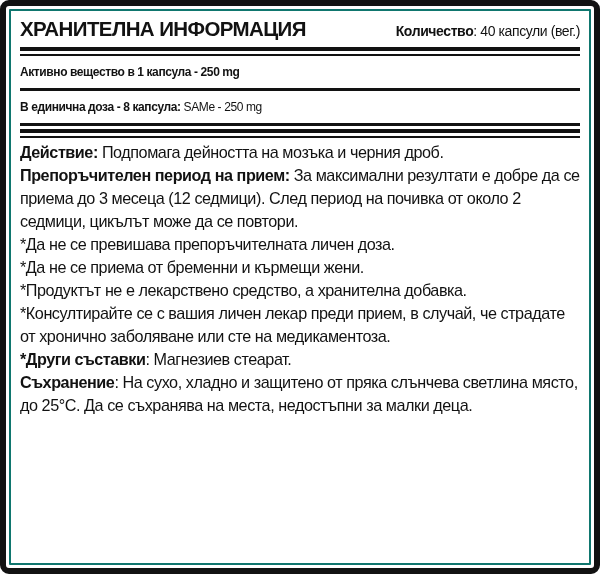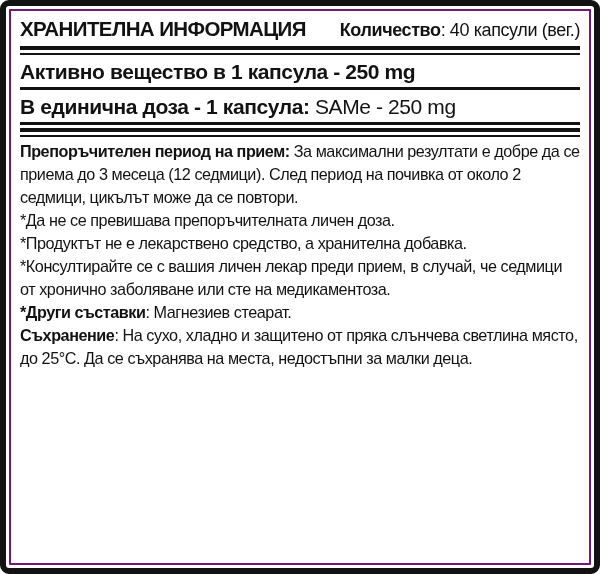--- a/index.html
+++ b/index.html
@@ -2,40 +2,40 @@
 <html><head>
 <meta charset="utf-8">
 <style>
   html, body { margin: 0; padding: 0; background: #ffffff; }
   .card {
     width: 600px; height: 574px; box-sizing: border-box;
     border: 6px solid #121212; border-radius: 9px;
     padding: 3px; background: #ffffff;
   }
   .inner {
-    border: 2px solid #701a75; border-radius: 1px;
+    border: 2px solid #0f766e; border-radius: 1px;
     height: 100%; box-sizing: border-box;
     padding: 5px 9px 4px 9px;
     font-family: "Liberation Sans", sans-serif;
     color: #121212; overflow: hidden;
   }
   .b { font-weight: 700; }
   .header-row {
     display: flex; justify-content: space-between; align-items: baseline;
     line-height: 25px; white-space: nowrap;
   }
   .title { font-weight: 700; font-size: 20.5px; letter-spacing: -0.6px; }
-  .kv { font-size: 18px; letter-spacing: -0.4px; }
+  .kv { font-size: 14px; letter-spacing: -0.4px; }
   .rule-double {
     border-top: 4px solid #121212; border-bottom: 2px solid #121212;
     height: 3px; margin: 3px 0 2px 0;
   }
   .rule-med { border-top: 3px solid #121212; margin: 2px 0; height: 0; }
   .row {
-    font-size: 21px; letter-spacing: -0.4px; line-height: 21px;
+    font-size: 12px; letter-spacing: -0.4px; line-height: 21px;
     padding: 4px 0 3px 0; white-space: nowrap;
   }
   .paras { margin-top: 3px; }
   .para {
     margin: 0; font-size: 16.2px; line-height: 23px; letter-spacing: -0.45px;
   }
 </style>
 </head>
 <body>
 
@@ -47,30 +47,32 @@
       <span class="kv"><span class="b">Количество</span><span>: 40 капсули (вег.)</span></span>
     </div>
 
 
     <div class="rule-double"></div>
 
     <div class="row b">Активно вещество в 1 капсула - 250 mg</div>
 
     <div class="rule-med"></div>
 
-    <div class="row"><span class="b">В единична доза - 1 капсула:</span><span> SAMe - 250 mg</span></div>
+    <div class="row"><span class="b">В единична доза - 8 капсула:</span><span> SAMe - 250 mg</span></div>
 
     <div class="rule-med"></div>
 
 
     <div class="rule-double"></div>
 
     <div class="paras">
+      <p class="para"><span class="b">Действие:</span><span> Подпомага дейността на мозъка и черния дроб.</span></p>
       <p class="para"><span class="b">Препоръчителен период на прием:</span><span> За максимални резултати е добре да се приема до 3 месеца (12 седмици). След период на почивка от около 2 седмици, цикълът може да се повтори.</span></p>
       <p class="para"><span class="b"></span><span>*Да не се превишава препоръчителната личен доза.</span></p>
+      <p class="para"><span class="b"></span><span>*Да не се приема от бременни и кърмещи жени.</span></p>
       <p class="para"><span class="b"></span><span>*Продуктът не е лекарствено средство, а хранителна добавка.</span></p>
-      <p class="para"><span class="b"></span><span>*Консултирайте се с вашия личен лекар преди прием, в случай, че седмици от хронично заболяване или сте на медикаментоза.</span></p>
+      <p class="para"><span class="b"></span><span>*Консултирайте се с вашия личен лекар преди прием, в случай, че страдате от хронично заболяване или сте на медикаментоза.</span></p>
       <p class="para"><span class="b">*Други съставки</span><span>: Магнезиев стеарат.</span></p>
       <p class="para"><span class="b">Съхранение</span><span>: На сухо, хладно и защитено от пряка слънчева светлина място, до 25°C. Да се съхранява на места, недостъпни за малки деца.</span></p>
     </div>
 
   </div>
 </div>
 
 </body></html>

